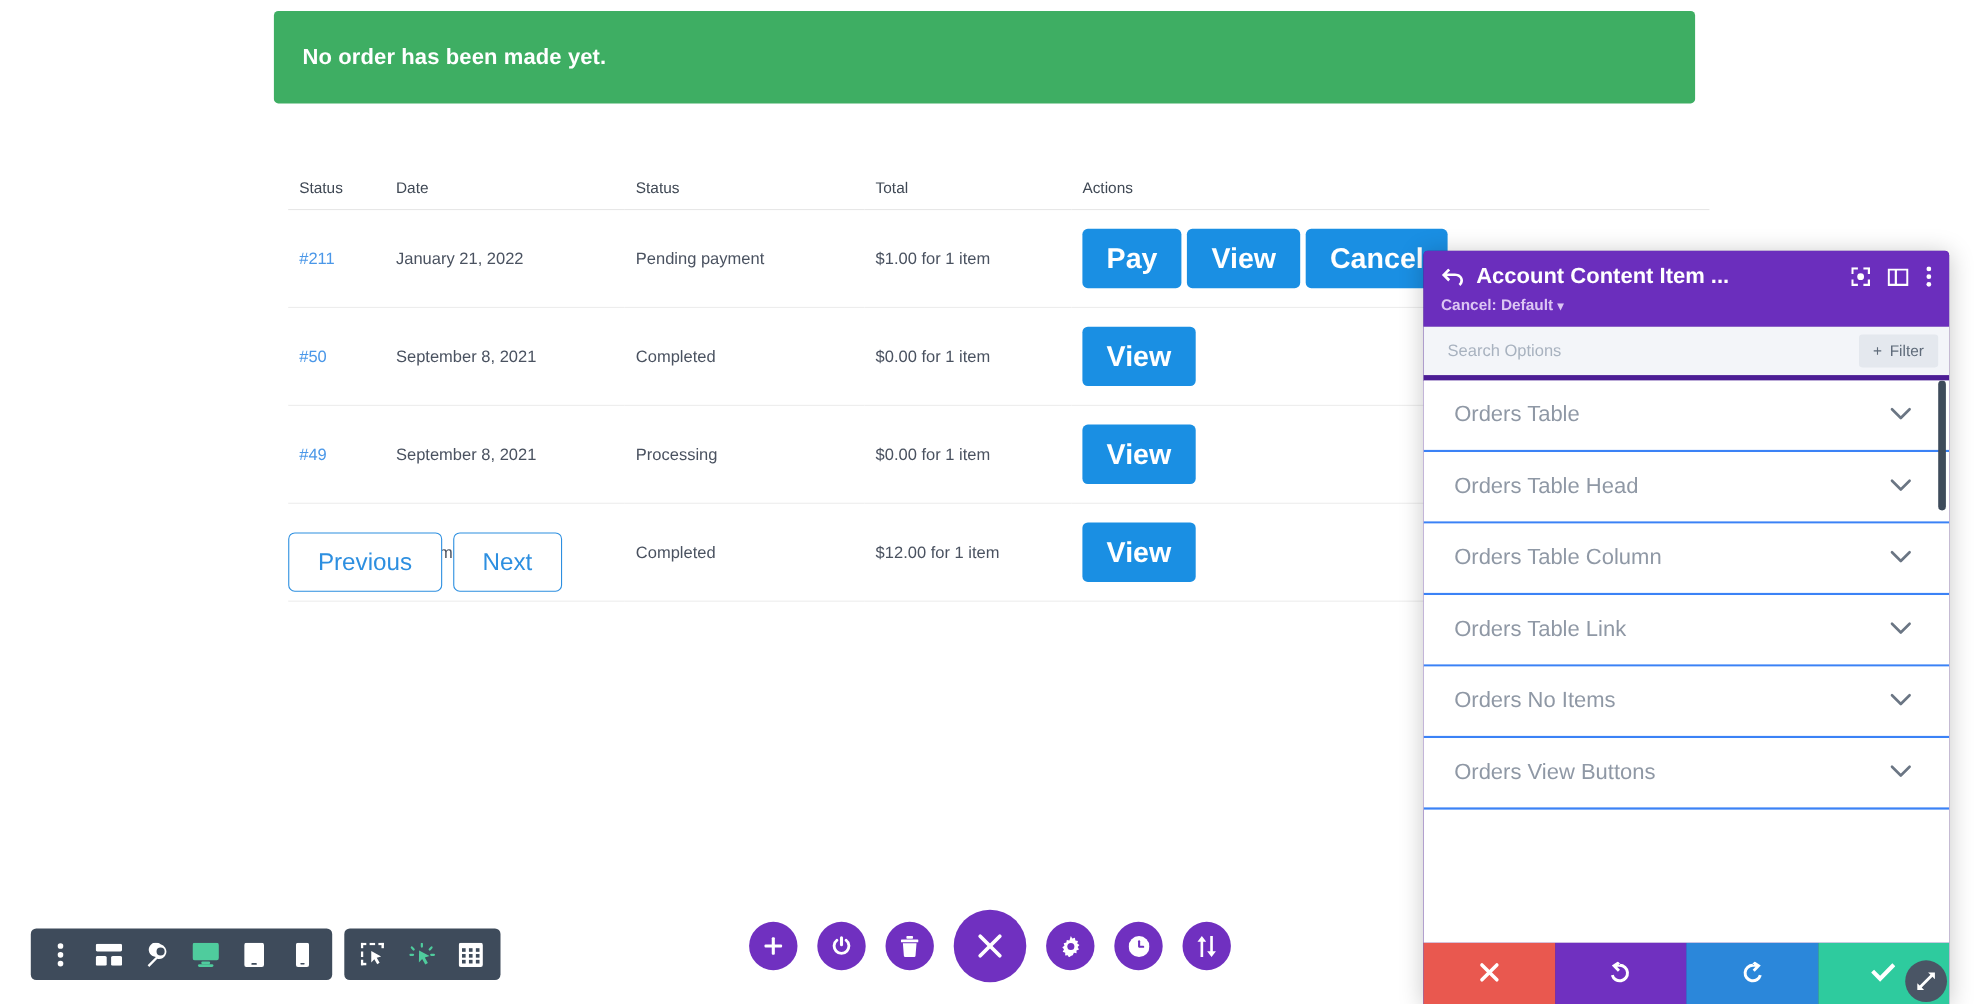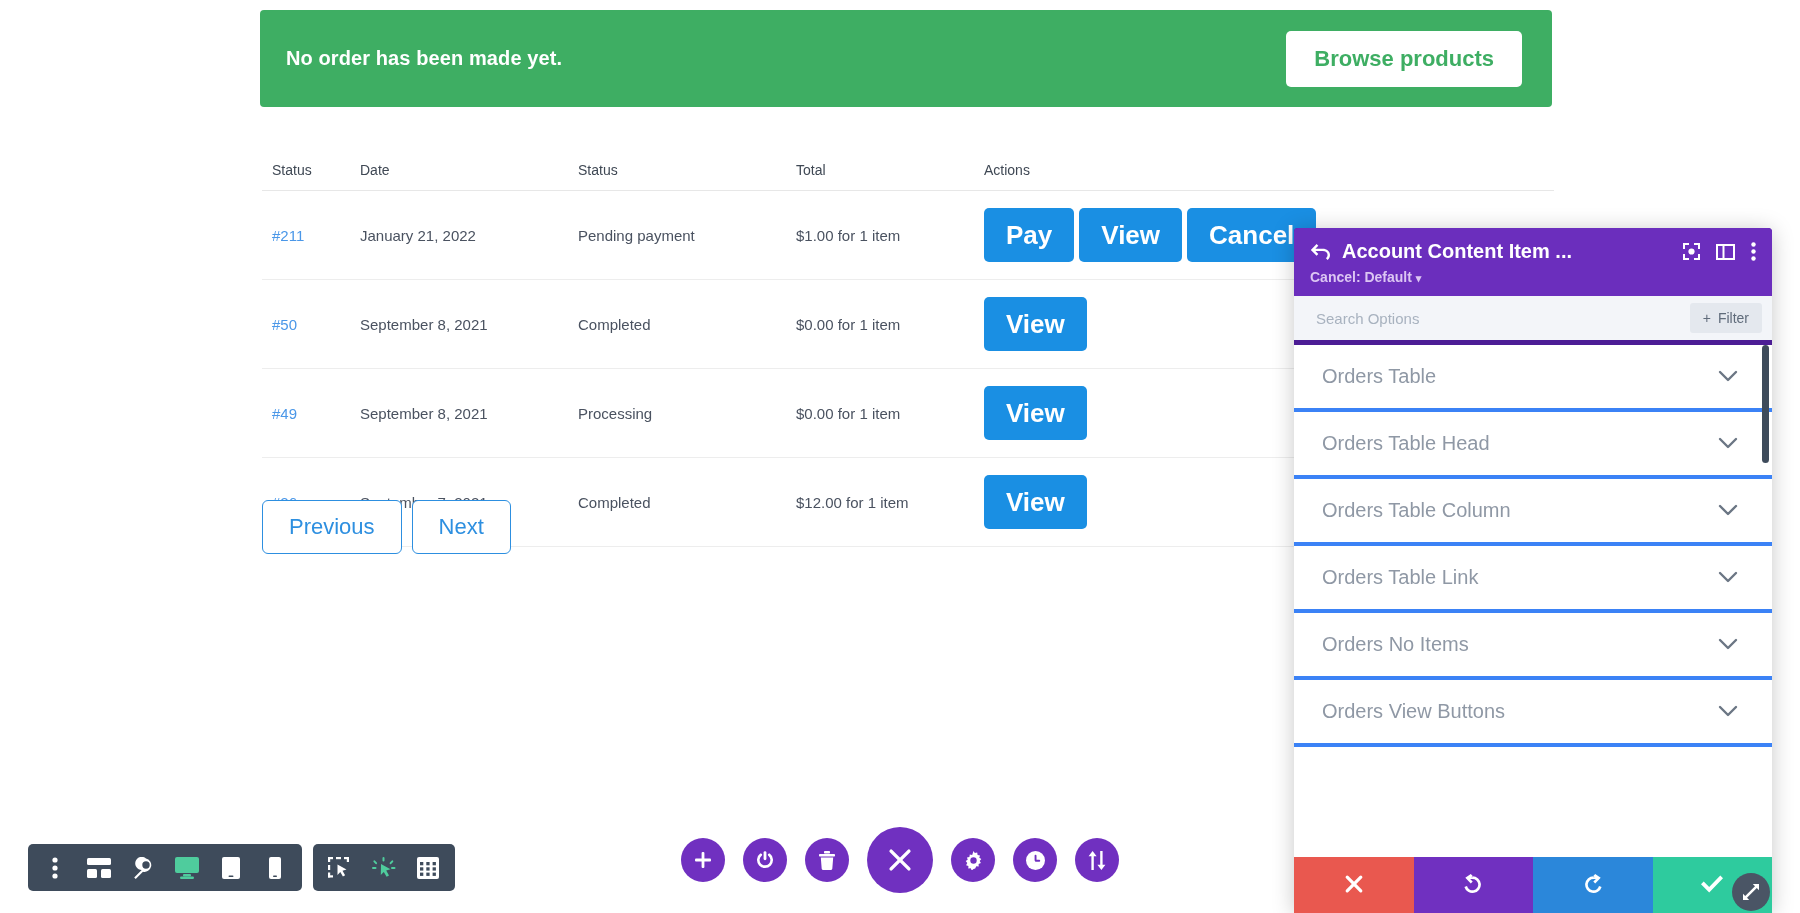--- a/index.html
+++ b/index.html
@@ -8,21 +8,21 @@
     background: #ffffff;
     font-family: "Liberation Sans", sans-serif;
     overflow: hidden;
     position: relative;
   }
 
   
   .page-wrap { position: absolute; left: 0; top: 0; width: 1800px; height: 913px; }
 
   .notice-bar {
-    position: absolute; left: 260px; top: 10px; width: 1292px; height: 97px;
+    position: absolute; left: 249px; top: 10px; width: 1292px; height: 84px;
     background: #3eae63; border-radius: 4px;
     display: flex; align-items: center; justify-content: space-between;
     padding: 0 30px 0 26px;
   }
   .notice-text { color: #ffffff; font-size: 20px; font-weight: 700; letter-spacing: .1px; }
   .browse-btn {
     background: #ffffff; color: #3eae63; border: none; border-radius: 5px;
     font-family: "Liberation Sans", sans-serif;
     font-size: 22px; font-weight: 700; padding: 15px 28px; cursor: pointer;
     white-space: nowrap;
@@ -49,21 +49,21 @@
 
   .act-cell { padding-left: 10px !important; white-space: nowrap; }
   .act-btn {
     display: inline-block; background: #1a8fe3; color: #fff;
     border: none; border-radius: 5px; cursor: pointer;
     font-family: "Liberation Sans", sans-serif;
     font-size: 26px; font-weight: 700; line-height: 1;
     padding: 14px 22px; margin-right: 5px; vertical-align: middle;
   }
 
-  .pager { position: absolute; left: 262px; top: 500px; display: flex; gap: 10px; border-radius: 11px; }
+  .pager { position: absolute; left: 262px; top: 484px; display: flex; gap: 10px; border-radius: 11px; }
   .pager-btn {
     background: #ffffff; color: #2d8fe0; border: 1px solid #2d8fe0;
     border-radius: 6px; font-family: "Liberation Sans", sans-serif;
     font-size: 22px; font-weight: 400; padding: 13px 26px; cursor: pointer;
   }
 
   
   .bl-toolbars {
     position: absolute; left: 28px; bottom: 22px;
     display: flex; gap: 11px; align-items: center;
@@ -136,21 +136,21 @@
   .dp-search::placeholder { color: #a8b2bf; }
   .dp-filter {
     background: #e4e8ee; border: none; border-radius: 3px; cursor: pointer;
     color: #5f6b7a; font-family: "Liberation Sans", sans-serif; font-size: 14px;
     padding: 7px 13px; display: flex; align-items: center; gap: 7px;
   }
 
   .dp-scroll { flex: 1; position: relative; background: #ffffff; overflow: hidden; }
   .dp-item {
     display: flex; align-items: center; justify-content: space-between;
-    padding: 20px 34px 20px 28px; border-bottom: 4px solid #3b82f6;
+    padding: 20px 34px 20px 28px; border-bottom: 2px solid #3b82f6;
     cursor: pointer; background: #ffffff;
   }
   .dp-item-label { color: #8f98a5; font-size: 20px; font-weight: 400; }
   .dp-chev svg { stroke: #6b7684; fill: none; }
   .dp-scrollbar {
     position: absolute; right: 3px; top: 0; width: 7px; height: 118px;
     background: #3e4b5b; border-radius: 4px;
   }
 
   .dp-footer { display: flex; height: 56px; }
@@ -166,21 +166,20 @@
   }
   .dp-resize svg { fill: #ffffff; }
 </style>
 </head>
 <body>
 
 <div class="page-wrap">
 
   <div class="notice-bar">
     <span class="notice-text">No order has been made yet.</span>
-    <button class="browse-btn">Browse products</button>
   </div>
 
   <table class="orders-table">
     <thead>
       <tr>
         <th class="col-order">Status</th>
         <th class="col-date">Date</th>
         <th class="col-status">Status</th>
         <th class="col-total">Total</th>
         <th class="col-actions">Actions</th>

